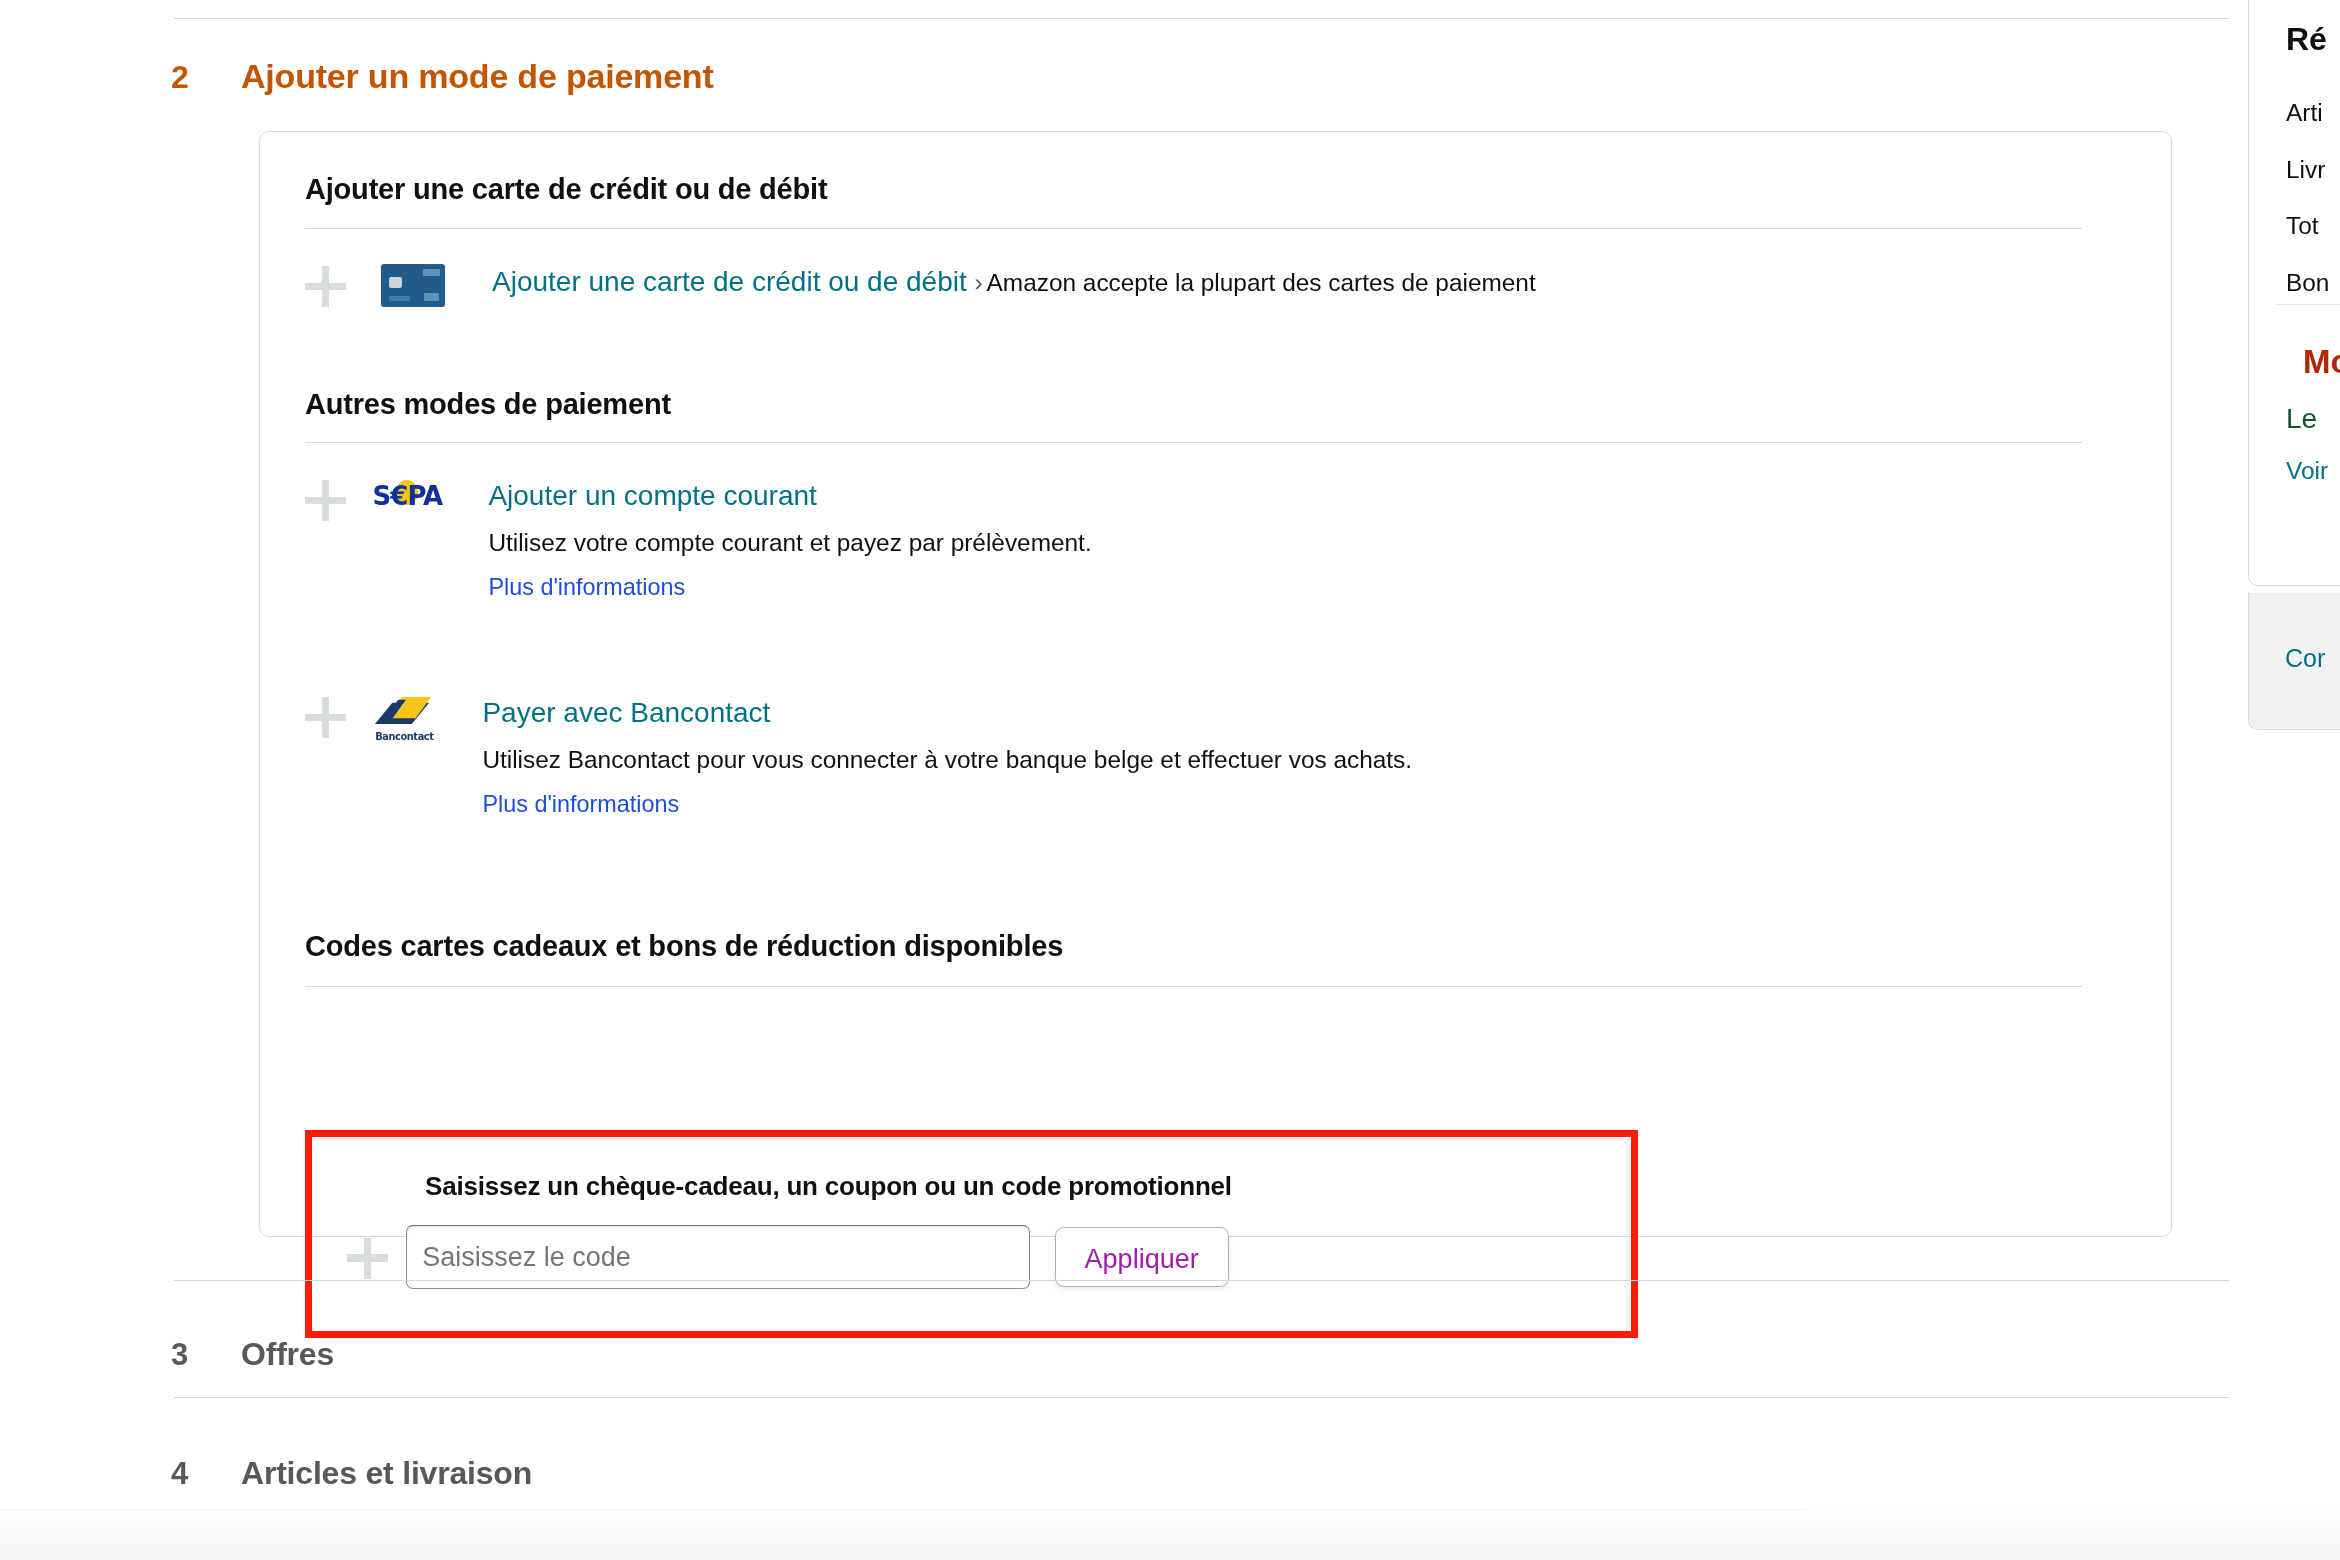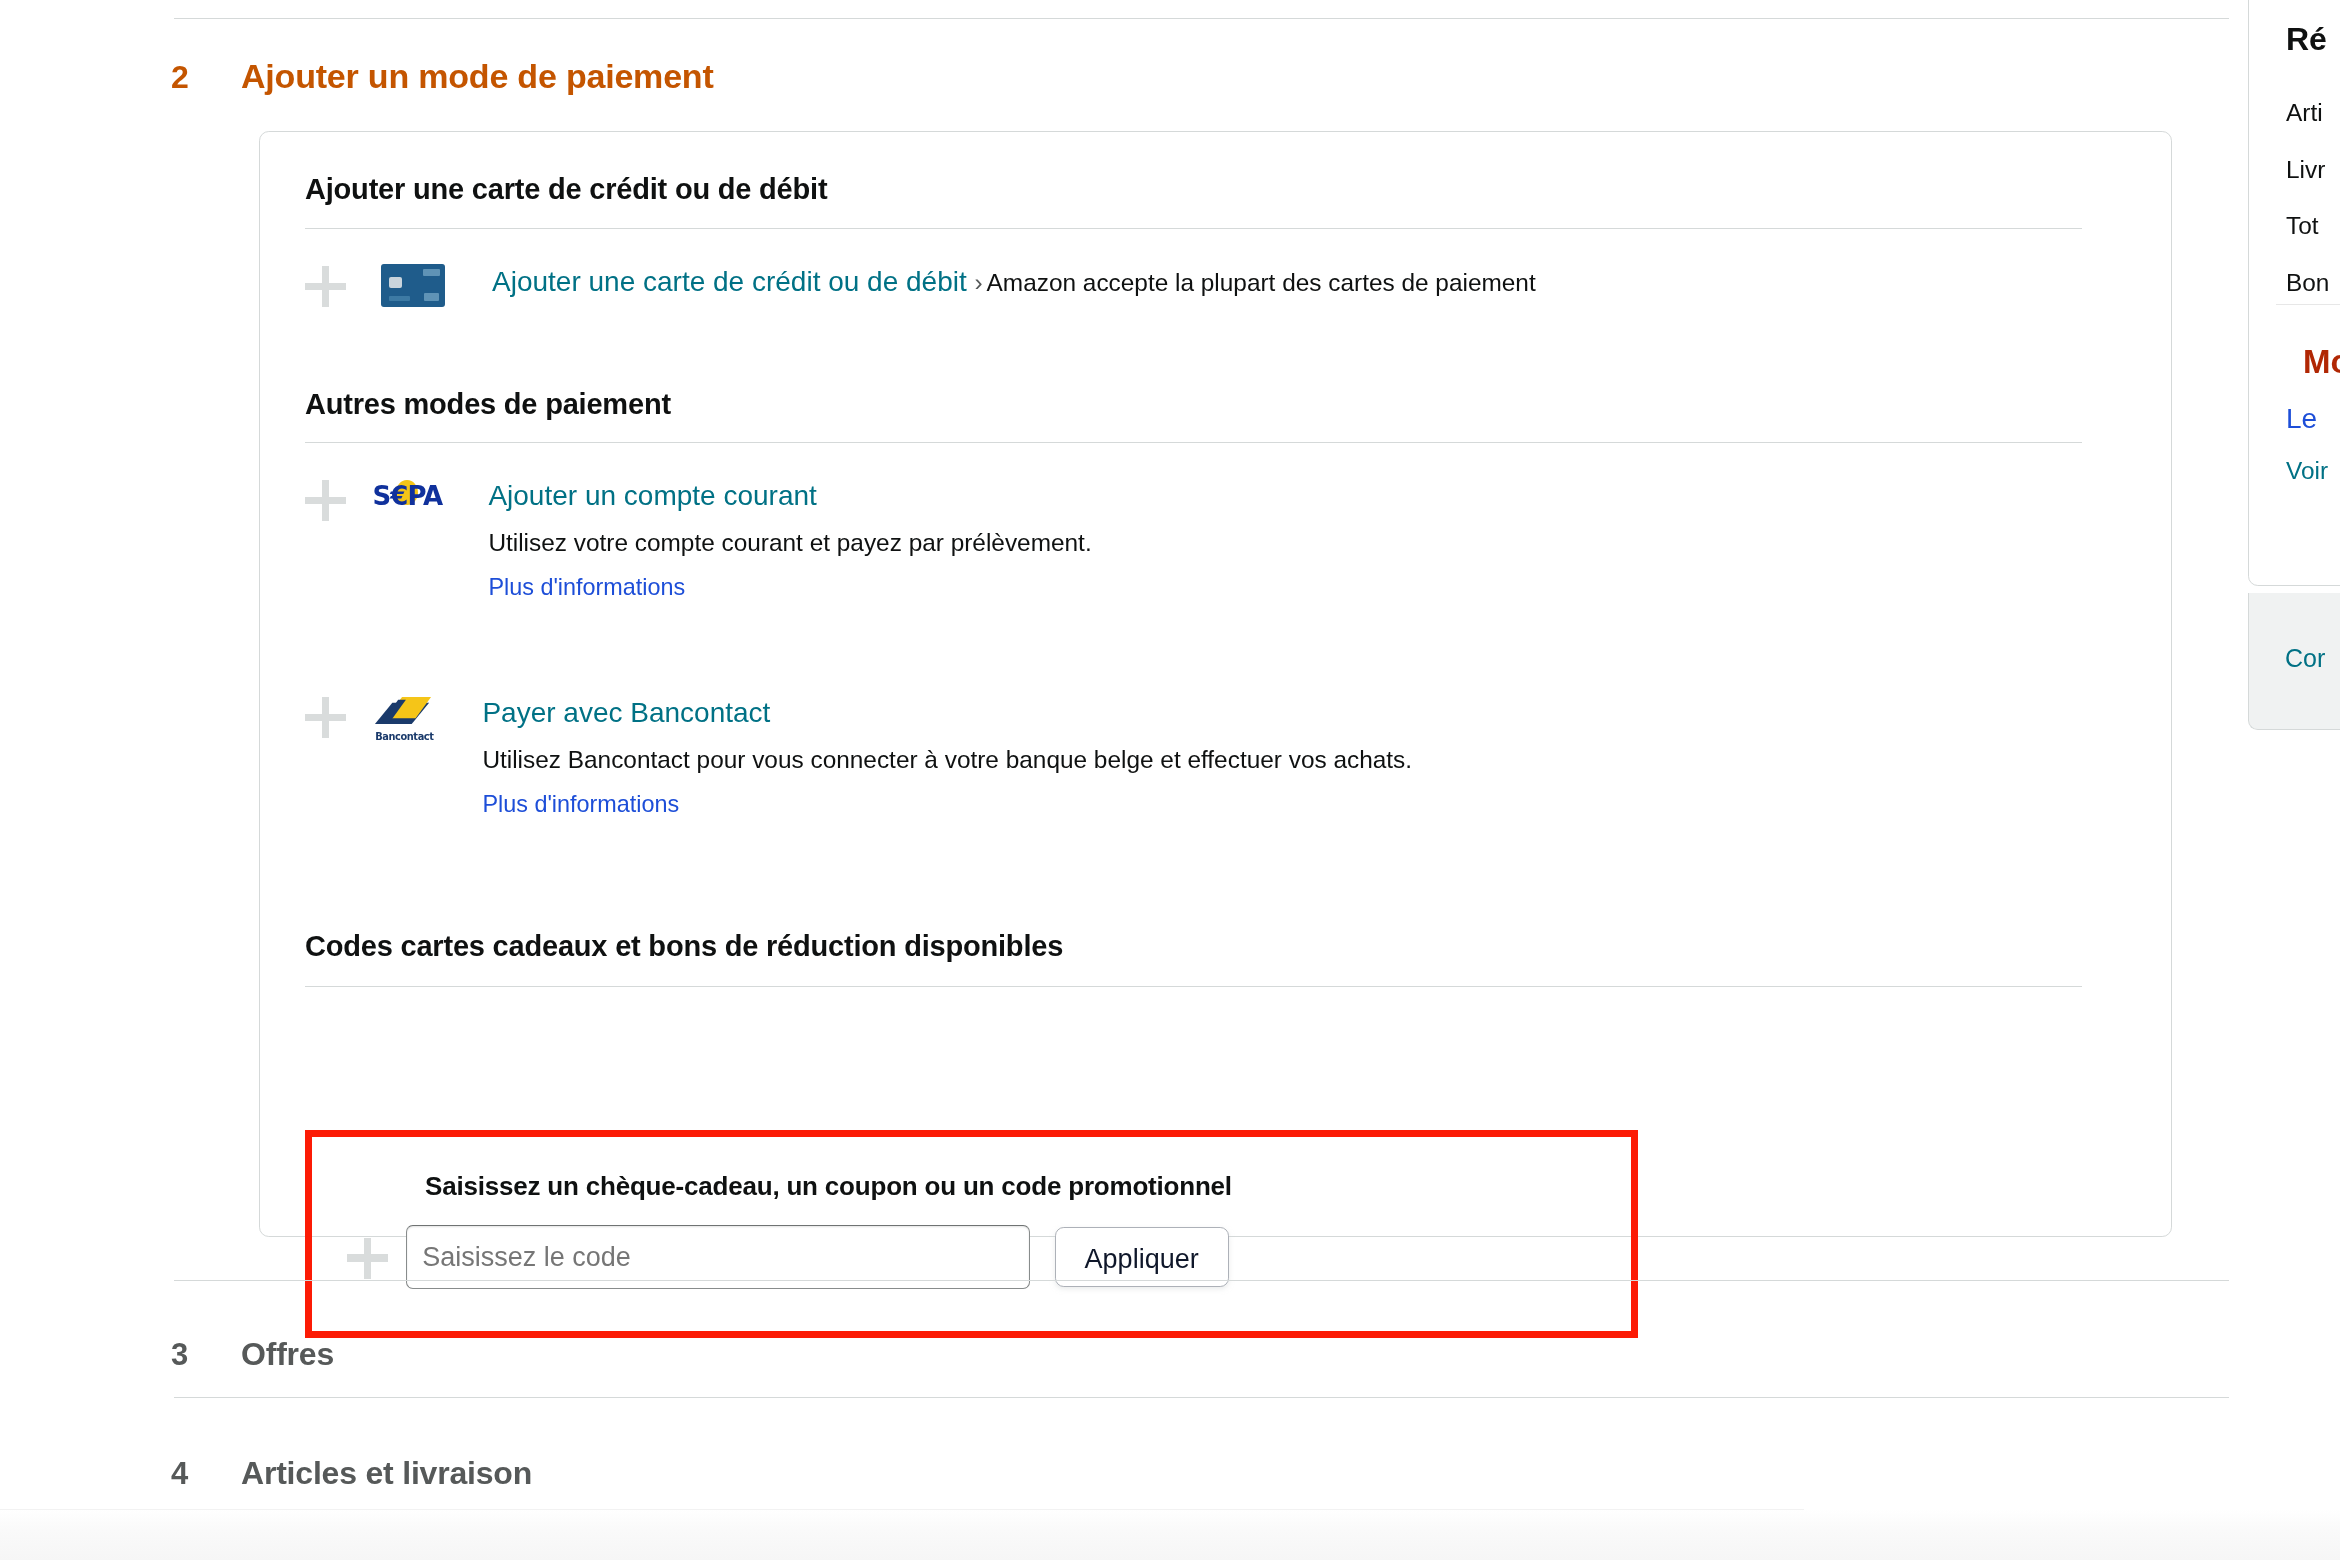--- a/index.html
+++ b/index.html
@@ -215,21 +215,21 @@
   .gc-input::placeholder { color: #767676; }
   .gc-apply {
     margin-left: 25px;
     height: 60px;
     padding: 16px 29px;
     background: #fff;
     border: 1px solid #adb1b8;
     border-radius: 8.8px;
     font-family: "Liberation Sans", sans-serif;
     font-size: 27px;
-    color: #0f172a;
+    color: #a21caf;
     cursor: pointer;
     box-shadow: 0 2px 4.9px rgba(213,217,217,.5);
   }
 
   
   .sidebar {
     position: absolute;
     left: 2248px; top: 0;
     width: 93px; height: 1560px;
     overflow: hidden;
@@ -263,21 +263,21 @@
   .side-sep {
     position: absolute; left: 27px; top: 322px;
     width: 322px; height: 1px; background: #e7e7e7;
   }
   .side-total {
     position: absolute; left: 37px; top: 361px;
     font-size: 33px; font-weight: bold; color: #b12704; margin-left: 17px;
   }
   .side-sub {
     position: absolute; left: 37px; top: 421px;
-    font-size: 28px; color: #1d4ed8; white-space: nowrap;
+    font-size: 28px; color: #14532d; white-space: nowrap;
   }
   .side-link {
     position: absolute; left: 37px; top: 475px;
     font-size: 24.4px; color: #007185; cursor: pointer; white-space: nowrap;
   }
   .side-foot-link {
     position: absolute; left: 37px; top: 644px;
     font-size: 25px; color: #007185; cursor: pointer; white-space: nowrap;
   }
 

